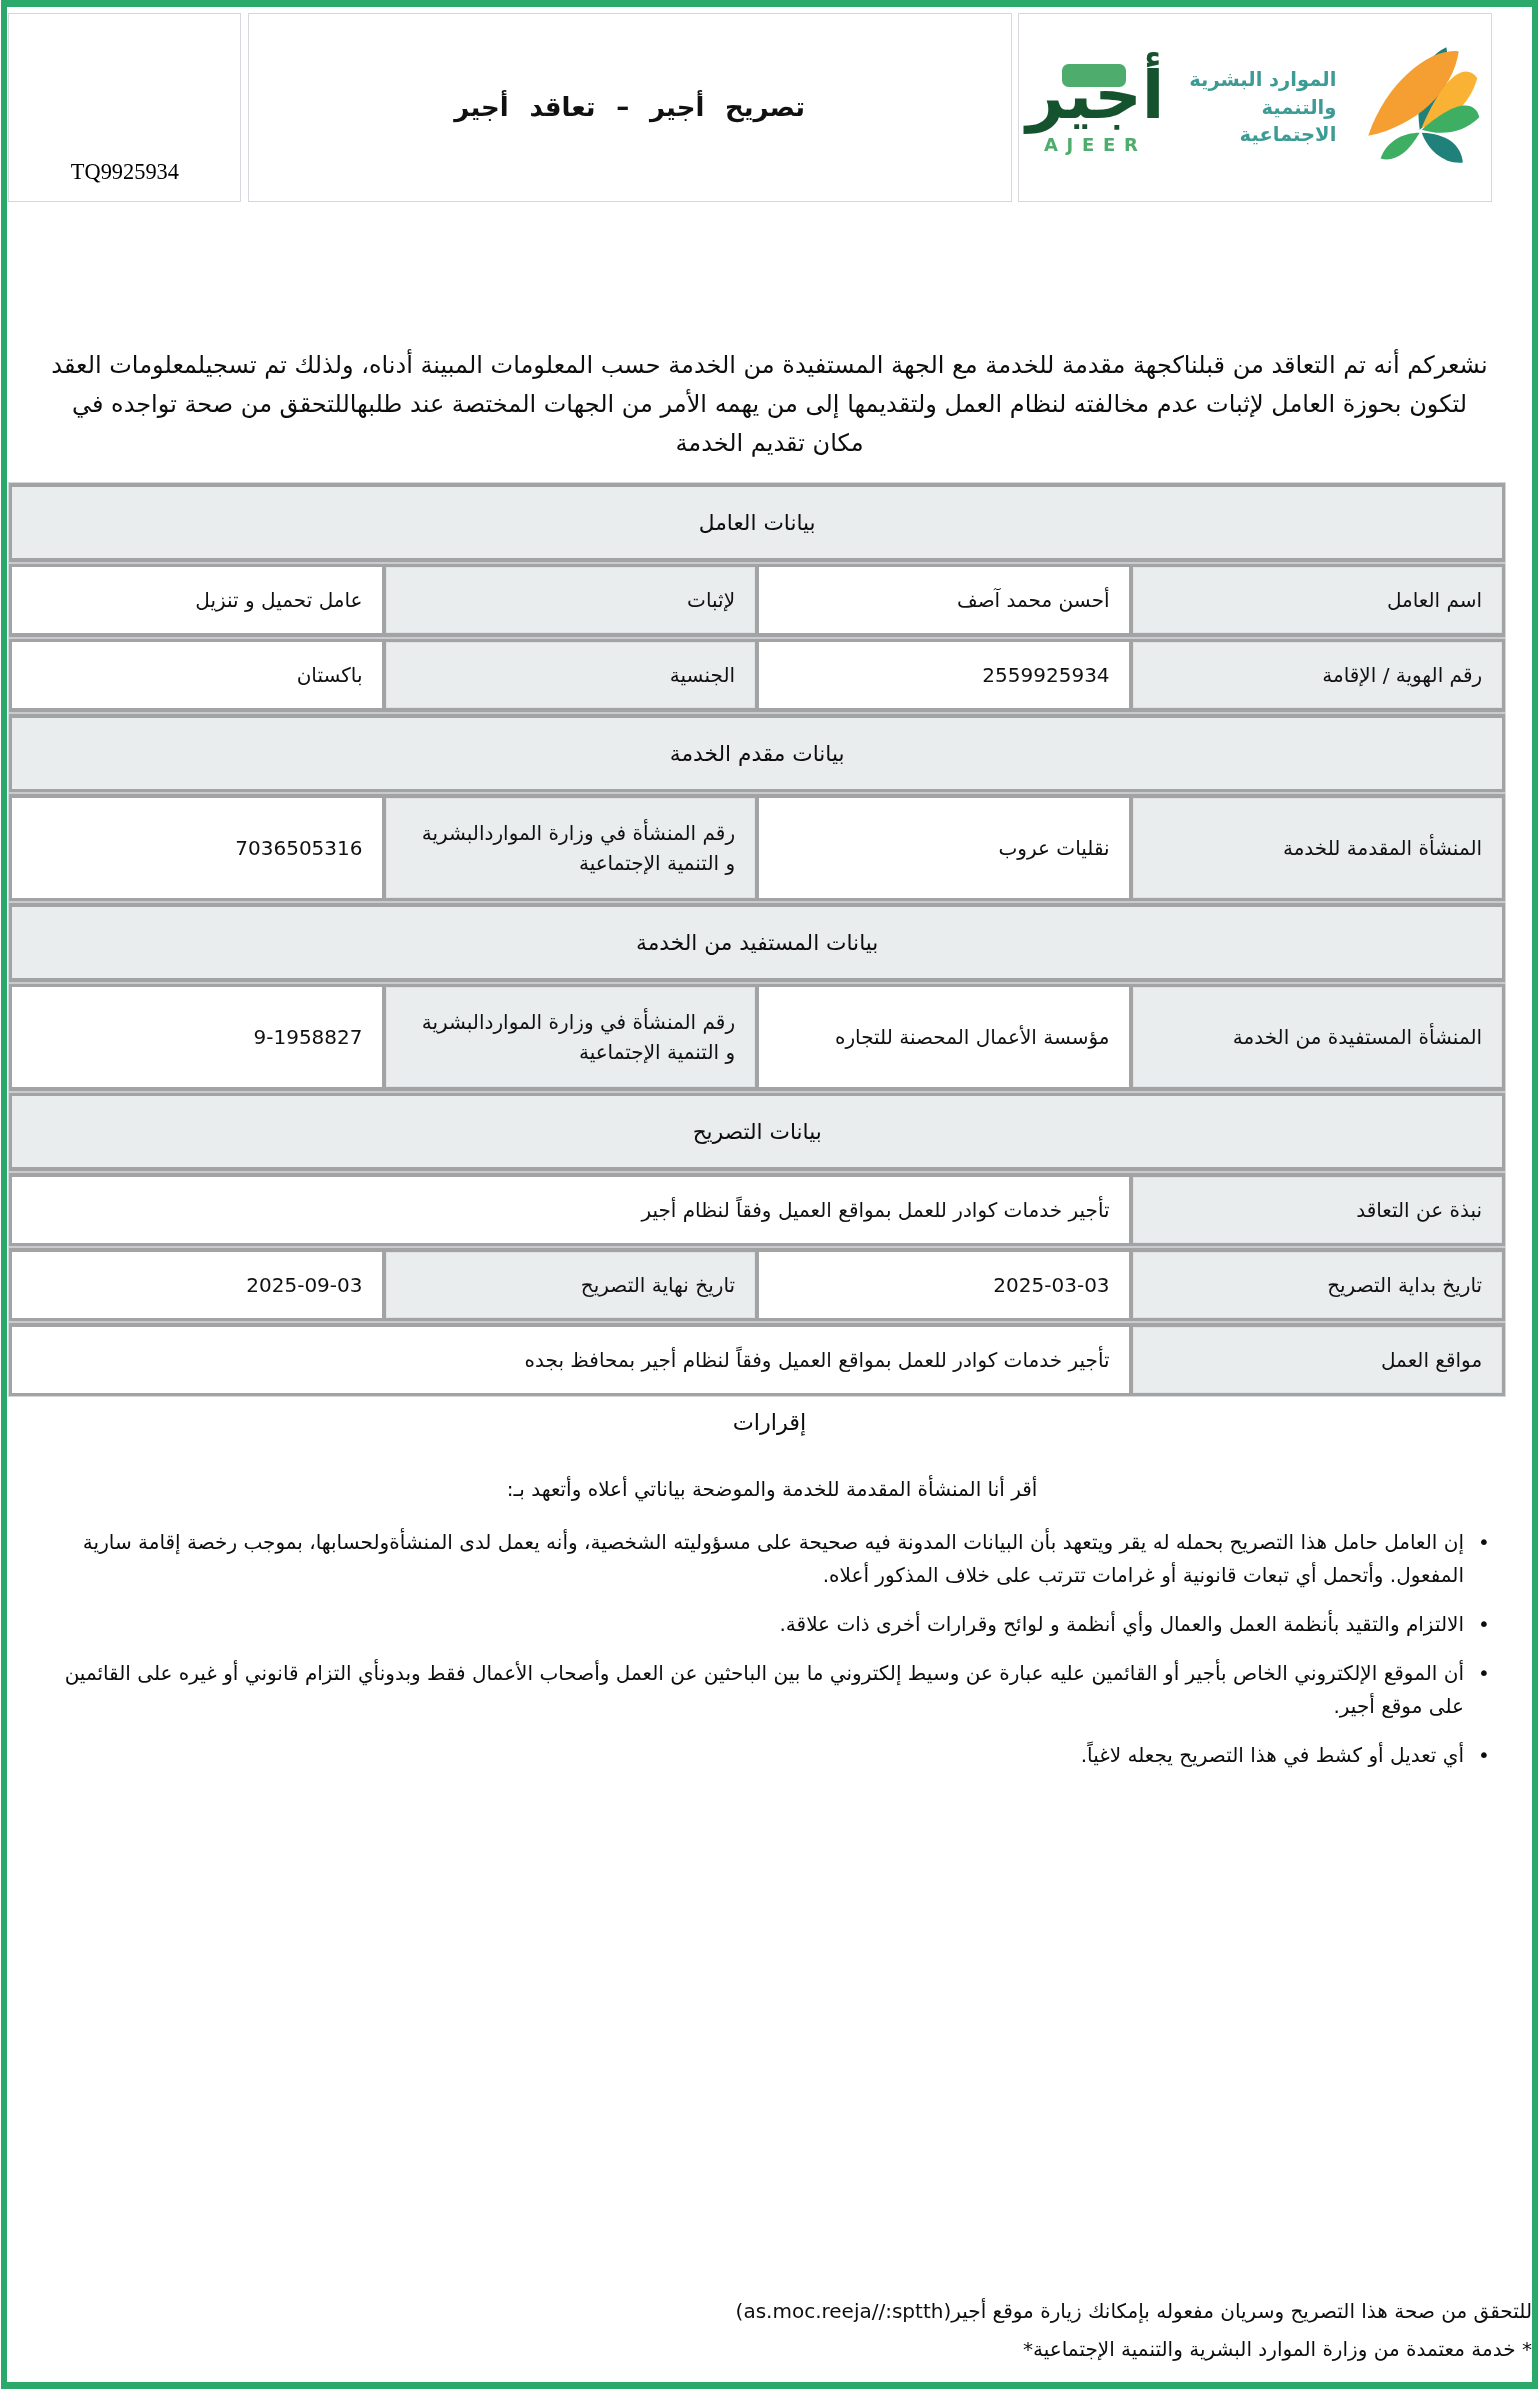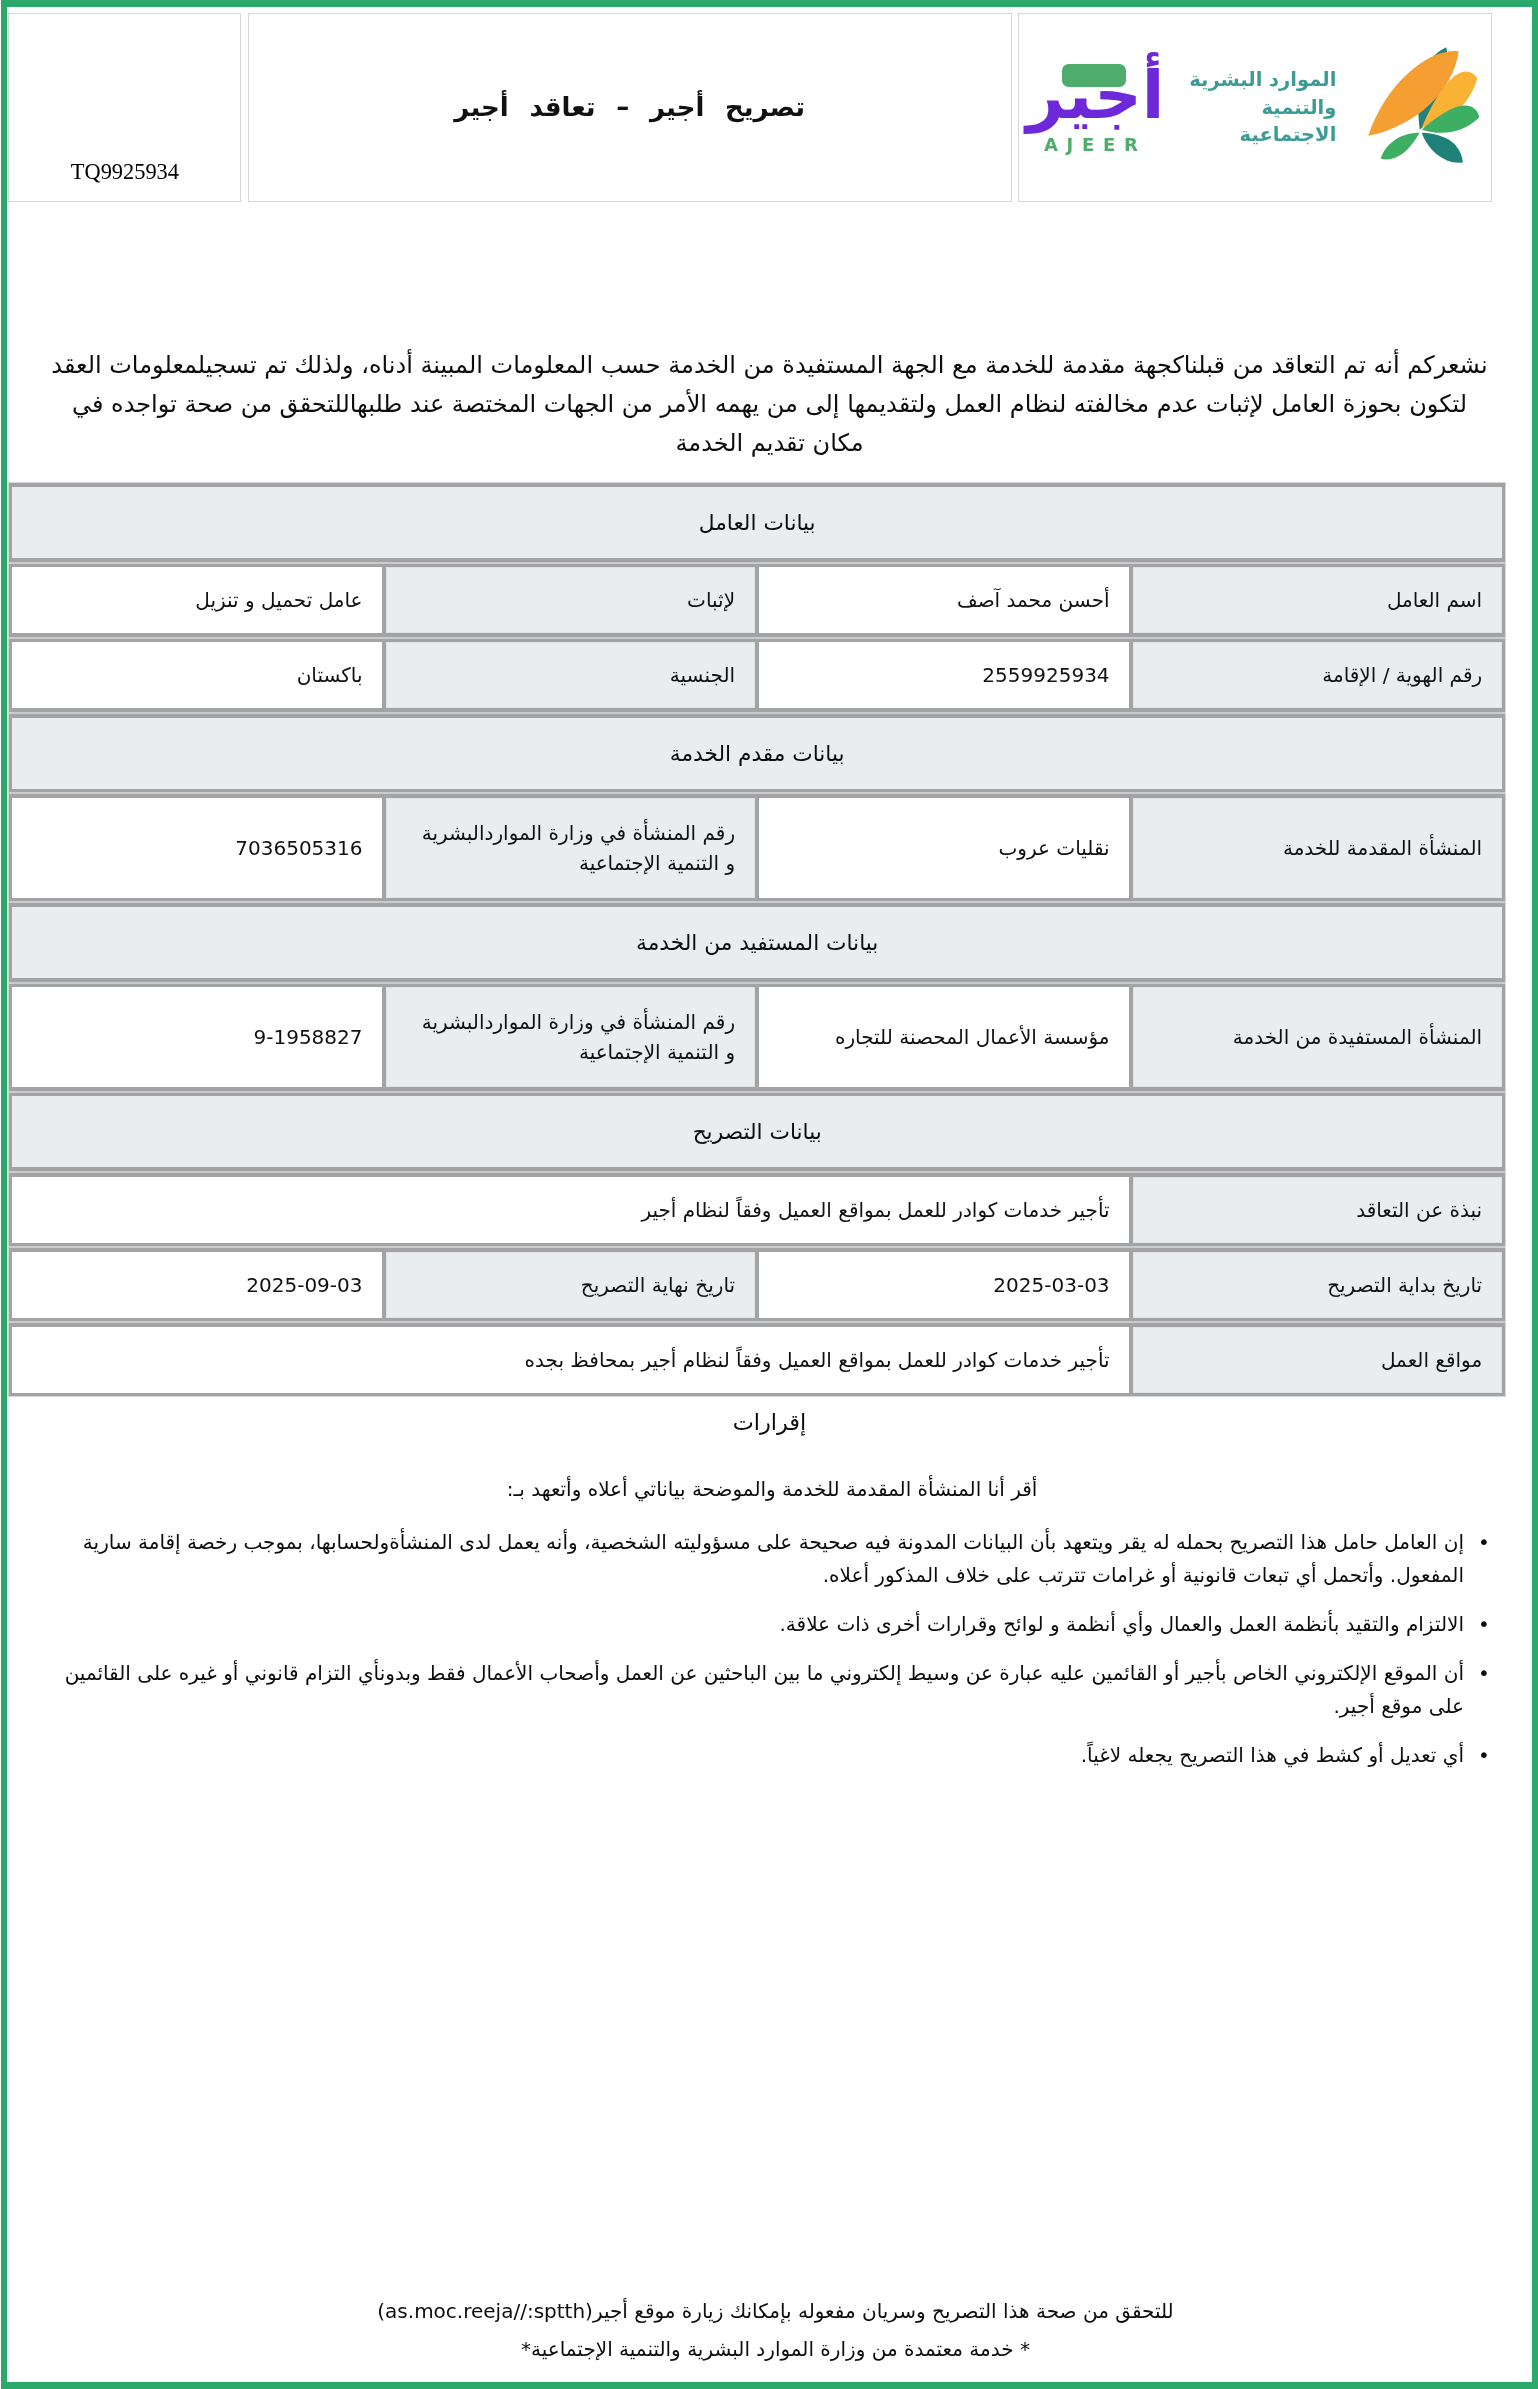--- a/index.html
+++ b/index.html
@@ -13,21 +13,21 @@
   .hbox-tq{width:233px;display:flex;align-items:flex-end;justify-content:center;padding-bottom:16px;}
   .tq{font-family:"Liberation Serif","DejaVu Serif",serif;font-size:22.4px;color:#000;}
   .hbox-title{flex:1;display:flex;align-items:center;justify-content:center;}
   .doc-title{font-size:26px;font-weight:bold;word-spacing:11.6px;direction:rtl;}
   .hbox-logos{width:474px;display:flex;align-items:center;justify-content:center;gap:19px;padding:0 7.2px;}
 
   .ajeer-logo{display:flex;flex-direction:column;align-items:center;}
   .ajeer-mark{position:relative;line-height:1;}
   .ajeer-green-box{position:absolute;top:4.3px;right:38px;width:64px;height:23px;
                    background:#4EAD6C;border-radius:6.5px;}
-  .ajeer-ar{position:relative;font-size:66px;font-weight:bold;color:#6d28d9;line-height:1.1;}
+  .ajeer-ar{position:relative;font-size:66px;font-weight:bold;color:#14532d;line-height:1.1;}
   .ajeer-en{margin-top:1.4px;font-size:18px;font-weight:bold;color:#4EAD6C;letter-spacing:8.7px;direction:ltr;}
 
   .ministry-logo{display:flex;align-items:center;gap:24px;direction:ltr;}
   .ministry-text{text-align:right;color:#3D9B95;font-weight:bold;font-size:19.5px;line-height:1.4;direction:rtl;}
   .palm-svg{width:144px;height:152px;}
 
   
   .intro{margin:144px 42px 0 42px;text-align:center;font-size:24px;line-height:1.62;color:#0d0d0d;}
 
   
@@ -47,21 +47,21 @@
 
   
   .decl-heading{margin-top:11.6px;text-align:center;font-size:22.4px;color:#0d0d0d;}
   .decl-block{margin:38px 38px 0 43px;font-size:20px;line-height:1.65;color:#0d0d0d;}
   .decl-intro{text-align:center;margin-bottom:20px;}
   .decl-list{list-style:none;margin:0;padding:0;}
   .decl-list li{position:relative;padding-right:30px;margin-bottom:16px;text-align:right;}
   .bullet-dot{position:absolute;right:4.3px;top:0;font-size:20px;}
 
   
-  .footer{position:absolute;left:12px;right:0;bottom:14.4px;text-align:center;
+  .footer{position:absolute;left:12px;right:0;bottom:14.4px;
           font-size:20px;line-height:1.9;color:#0d0d0d;}
   .url{direction:ltr;unicode-bidi:isolate;}
 </style>
 </head>
 <body>
 
 <div class="page">
 
   <div class="header-row">
     <div class="hbox hbox-tq">

